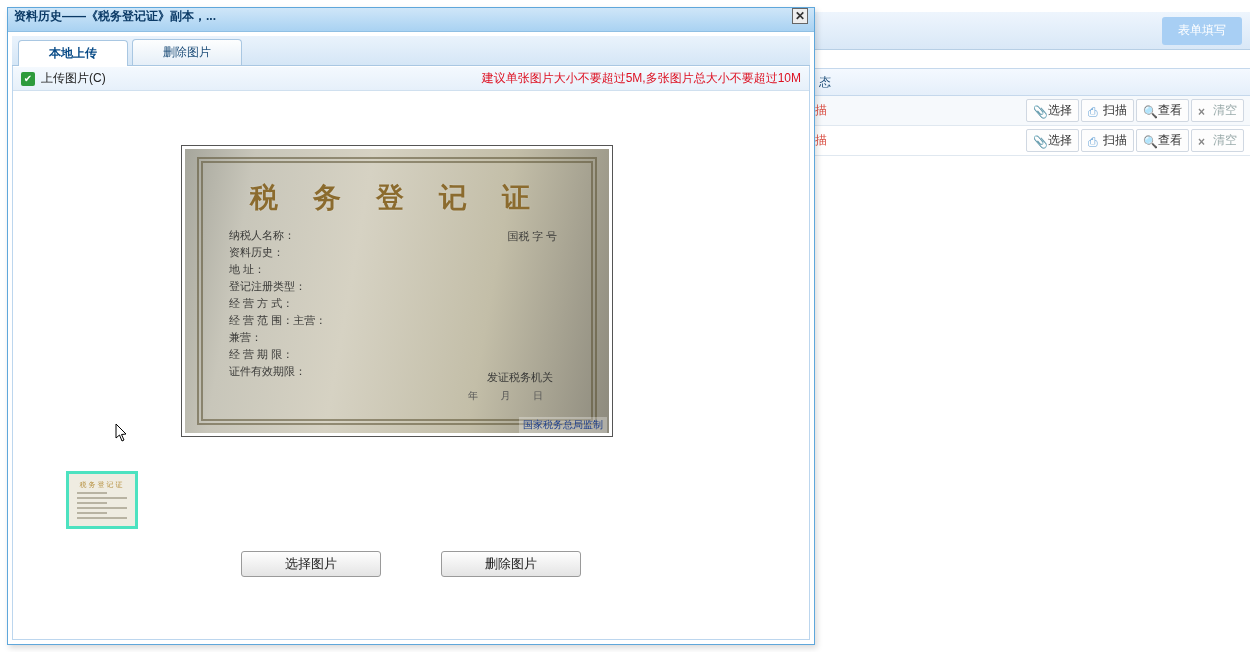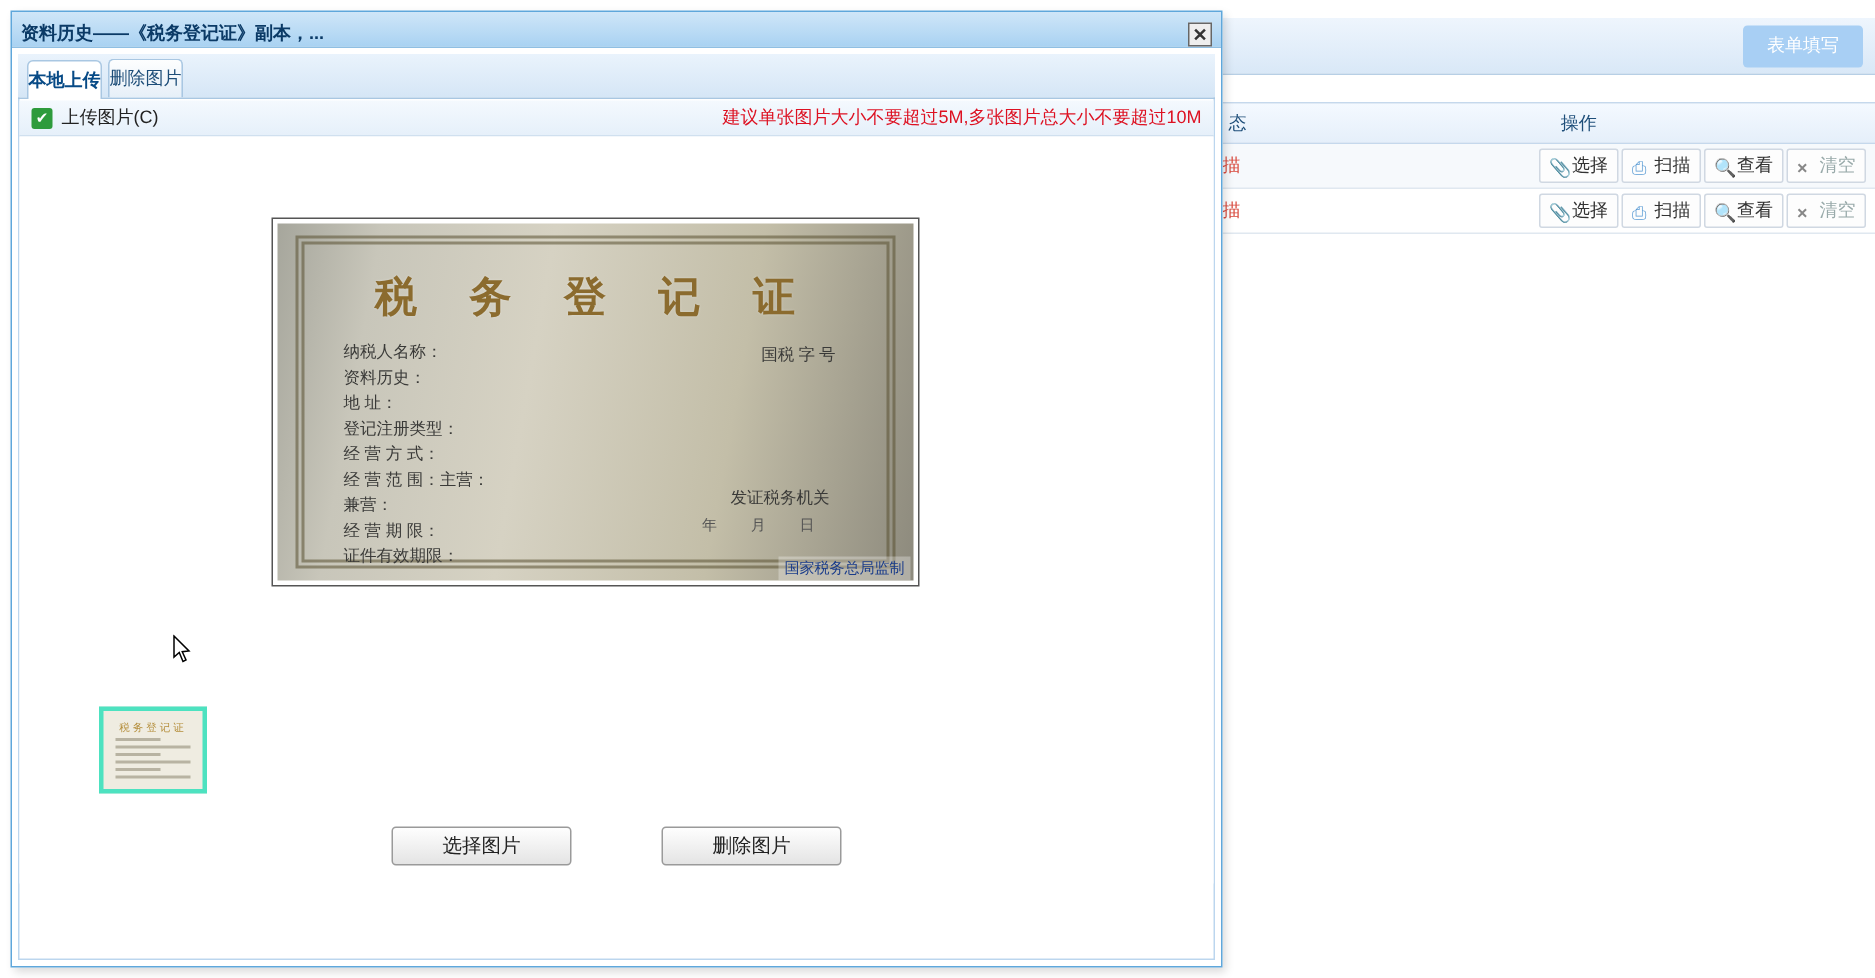--- a/index.html
+++ b/index.html
@@ -49,42 +49,42 @@
   .ico-x { color:#888; font-weight:bold; }
 
   
   .modal {
     position:absolute; left:7px; top:7px; width:808px; height:638px;
     border:1px solid #5fa7db; background:#fff; box-shadow:2px 3px 6px rgba(0,0,0,0.15);
   }
   .modal-title {
     height:24px; background:linear-gradient(#cfe6f8,#a9d2f2);
     border-bottom:1px solid #8fbfe3;
-    display:flex; align-items:flex-end; justify-content:space-between;
+    display:flex; align-items:flex-start; justify-content:space-between;
     padding:0 6px; font-size:12px; color:#0b3a66; font-weight:bold;
   }
   .close-x {
     width:16px; height:16px; border:1px solid #666; background:#eee;
     display:flex; align-items:center; justify-content:center;
     font-size:12px; color:#333; cursor:pointer;
   }
 
   .modal-body {
     position:absolute; left:4px; top:28px; right:4px; bottom:4px;
     border:1px solid #bcd6ee; background:#fff;
   }
 
   .tabs {
     position:absolute; left:-1px; top:-1px; right:-1px; height:30px;
     background:linear-gradient(#eaf3fc,#d5e6f6);
     border-bottom:1px solid #a9c7e2;
     display:flex; align-items:flex-end; padding-left:6px; gap:4px;
   }
   .tab {
-    height:26px; padding:0 0; display:flex; align-items:center;
+    height:26px; padding:0 30px; display:flex; align-items:center;
     font-size:12px; border:1px solid #a9c7e2; border-bottom:none;
     border-radius:4px 4px 0 0; background:linear-gradient(#fdfefe,#e6eff8);
     color:#1e4e79; cursor:pointer;
   }
   .tab.active {
     background:#fff; font-weight:bold; color:#074a86;
     position:relative; top:1px;
   }
 
   .upload-bar {
@@ -101,21 +101,21 @@
     color:#fff; font-size:10px;
   }
   .upload-right { color:#d12; }
 
   .preview-area {
     position:absolute; left:0; right:0; top:54px; bottom:50px;
     background:#fff; overflow:hidden;
   }
 
   .big-preview {
-    position:absolute; left:168px; top:54px; width:432px; height:246px;
+    position:absolute; left:168px; top:54px; width:432px; height:292px;
     border:1px solid #555; background:#fff; padding:3px;
   }
   .cert {
     width:100%; height:100%;
     background:linear-gradient(100deg,#a6a69c 0%, #c8c6ba 15%, #d6d2c3 40%, #c3bea8 70%, #8d8a7d 100%);
     position:relative; overflow:hidden;
   }
   .cert-border {
     position:absolute; left:12px; top:8px; right:12px; bottom:8px;
     border:6px double rgba(90,80,50,0.55);
@@ -147,41 +147,40 @@
     position:absolute; left:8px; top:18px; right:8px;
   }
   .thumb .mini-lines div { height:2px; background:#b8b3a2; margin-bottom:3px; }
   .thumb .mini-lines div:nth-child(odd){ width:60%; }
 
   .bottom-btns {
     position:absolute; left:0; right:0; bottom:58px; height:30px;
     display:flex; justify-content:center; gap:60px;
   }
   .std-btn {
-    width:120px; height:26px;
+    width:140px; height:26px;
     background:linear-gradient(#fefefe,#e4e4e4);
     border:1px solid #9a9a9a; border-radius:3px;
     font-size:13px; color:#222; cursor:pointer;
   }
 
   .cursor-arrow {
     position:absolute; left:102px; top:332px; width:14px; height:20px; pointer-events:none;
   }
 
 </style>
 </head>
 <body>
 
 <div class="bg-toolbar">
   <button class="form-fill-btn">表单填写</button>
 </div>
 
 <div class="bg-header-row">
   <div class="bg-header-status">态</div>
-  <div class="bg-header-ops">操作</div>
 </div>
 
 <div class="bg-row r1">
   <div class="status-text">描</div>
   <div class="op-btns">
     <span class="small-btn">
         <span class="ico ico-attach">📎</span>
         <span>选择</span>
       </span>
     <span class="small-btn">

